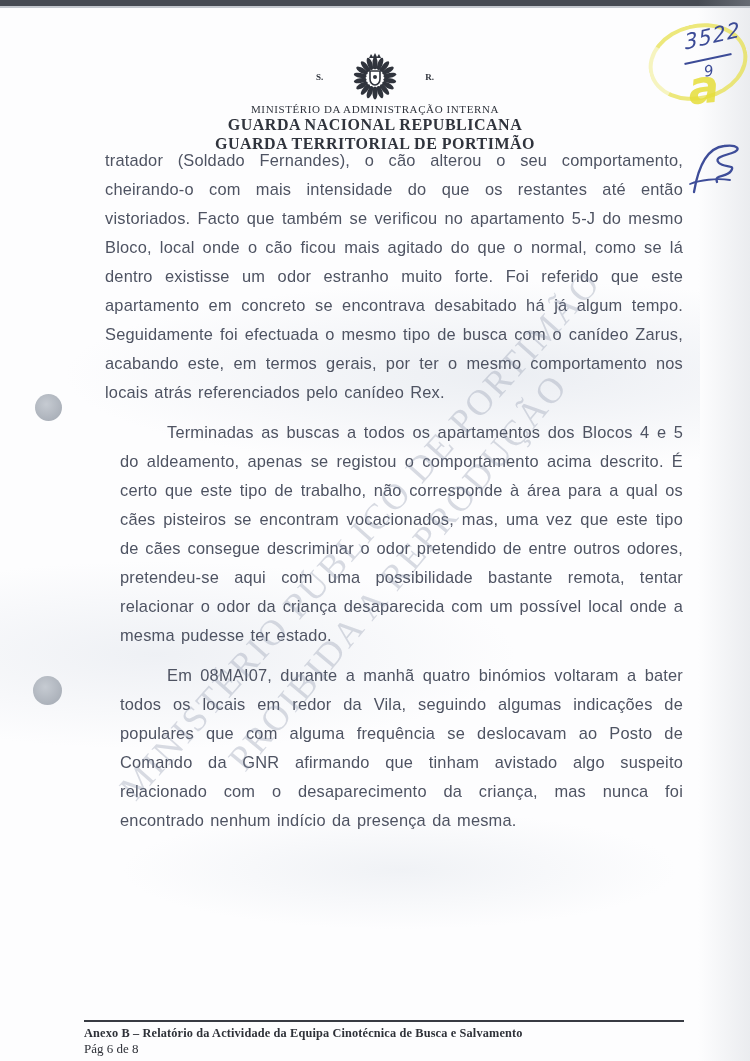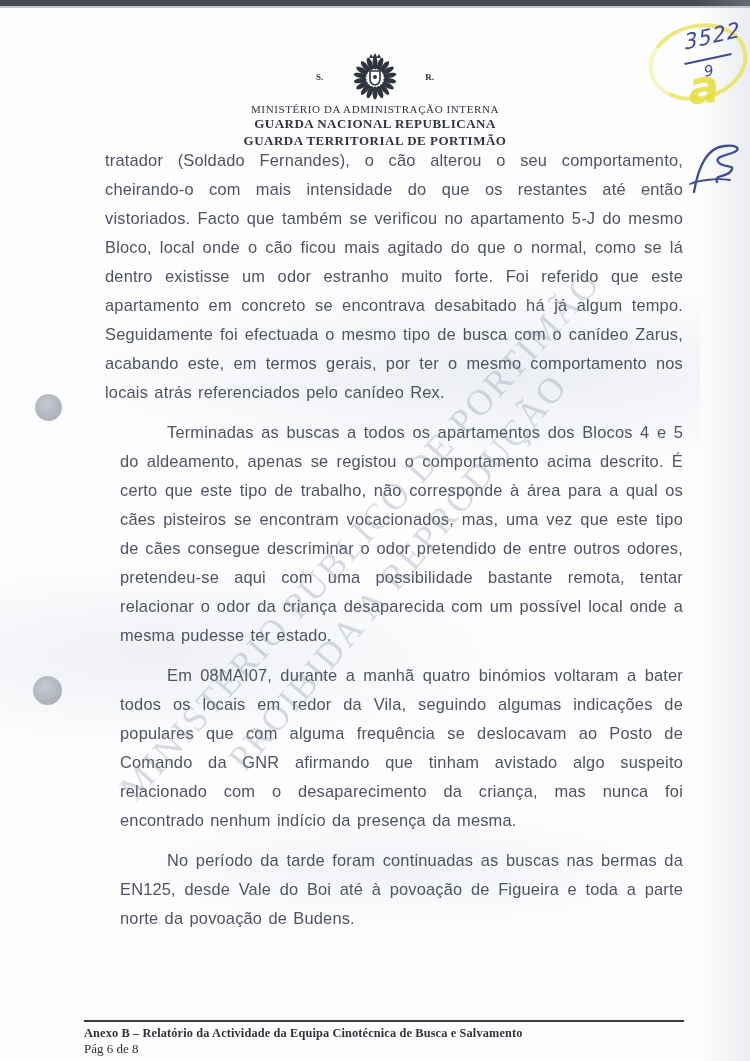--- a/index.html
+++ b/index.html
@@ -20,21 +20,21 @@
   
   .hole{position:absolute;border-radius:50%;background:radial-gradient(circle at 42% 38%,#c6cbd2,#a9afb8 78%);}
   .hole1{left:35px;top:394px;width:27px;height:27px;}
   .hole2{left:33px;top:676px;width:29px;height:29px;}
   
   .doc-header{position:absolute;top:52px;left:0;width:750px;text-align:center;color:#30343d;}
   .emblem-wrap{position:relative;width:130px;height:50px;margin:0 auto;}
   .emblem-letter{position:absolute;top:20px;font-family:"Liberation Serif",serif;font-size:9px;font-weight:bold;color:#30343d;}
   .emblem-s{left:6px;} .emblem-r{right:6px;}
   .org1{font-family:"Liberation Serif",serif;font-size:11px;letter-spacing:.6px;margin-top:1px;}
-  .org2,.org3{font-family:"Liberation Serif",serif;font-size:13px;font-weight:bold;letter-spacing:.5px;margin-top:1px;}
+  .org2,.org3{font-family:"Liberation Serif",serif;font-size:16px;font-weight:bold;letter-spacing:.5px;margin-top:1px;}
   
   .anno-group{position:absolute;left:648px;top:16px;width:102px;height:100px;}
   .anno-ellipse{position:absolute;left:0px;top:8px;width:92px;height:68px;border:4px solid rgba(230,223,72,.72);
     border-radius:50%;transform:rotate(-14deg);border-left-color:rgba(230,223,72,.35);}
   .anno-num{position:absolute;left:36px;top:8px;font-family:"DejaVu Sans",sans-serif;font-style:italic;
     font-size:21px;color:#3c4b97;transform:rotate(-13deg) skewX(-8deg);letter-spacing:1px;white-space:nowrap;}
   .anno-underline{position:absolute;left:36px;top:42px;width:48px;height:2px;background:#3c4b97;transform:rotate(-12deg);}
   .anno-sub{position:absolute;left:56px;top:46px;font-family:"DejaVu Sans",sans-serif;font-style:italic;
     font-size:15px;color:#3c4b97;transform:rotate(-10deg);}
   .anno-yellow-a{position:absolute;left:40px;top:48px;font-family:"DejaVu Sans",sans-serif;font-style:italic;font-weight:bold;
@@ -118,21 +118,20 @@
 
   <svg class="rubric" width="62" height="60" viewBox="0 0 62 60">
     <path d="M8,52 C12,28 20,8 38,6 C52,4 56,10 46,13 C36,16 28,18 33,23 C38,28 50,24 45,31 C40,38 28,34 31,42" fill="none" stroke="#3e4d99" stroke-width="2.3" stroke-linecap="round"></path>
     <path d="M4,44 C14,40 30,38 44,40" fill="none" stroke="#3e4d99" stroke-width="1.8" stroke-linecap="round"></path>
   </svg>
 
   <div class="doc-body">
       <p>tratador (Soldado Fernandes), o cão alterou o seu comportamento, cheirando-o com mais intensidade do que os restantes até então vistoriados. Facto que também se verificou no apartamento 5-J do mesmo Bloco, local onde o cão ficou mais agitado do que o normal, como se lá dentro existisse um odor estranho muito forte. Foi referido que este apartamento em concreto se encontrava desabitado há já algum tempo. Seguidamente foi efectuada o mesmo tipo de busca com o canídeo Zarus, acabando este, em termos gerais, por ter o mesmo comportamento nos locais atrás referenciados pelo canídeo Rex.</p>
       <p>Terminadas as buscas a todos os apartamentos dos Blocos 4 e 5 do aldeamento, apenas se registou o comportamento acima descrito. É certo que este tipo de trabalho, não corresponde à área para a qual os cães pisteiros se encontram vocacionados, mas, uma vez que este tipo de cães consegue descriminar o odor pretendido de entre outros odores, pretendeu-se aqui com uma possibilidade bastante remota, tentar relacionar o odor da criança desaparecida com um possível local onde a mesma pudesse ter estado.</p>
       <p>Em 08MAI07, durante a manhã quatro binómios voltaram a bater todos os locais em redor da Vila, seguindo algumas indicações de populares que com alguma frequência se deslocavam ao Posto de Comando da GNR afirmando que tinham avistado algo suspeito relacionado com o desaparecimento da criança, mas nunca foi encontrado nenhum indício da presença da mesma.</p>
-      <p>No período da tarde foram continuadas as buscas nas bermas da EN125, desde Vale do Boi até à povoação de Figueira e toda a parte norte da povoação de Budens.</p>
     </div>
 
   <div class="wm wm1">MINISTÉRIO PÚBLICO DE PORTIMÃO</div>
   <div class="wm wm2">PROIBIDA A REPRODUÇÃO</div>
 
   <div class="footer-line"></div>
   <div class="doc-footer">
     <span class="footer-left">Anexo  B – Relatório da Actividade da Equipa Cinotécnica de Busca e Salvamento</span>
     <span class="footer-right">Pág 6 de 8</span>
   </div>

